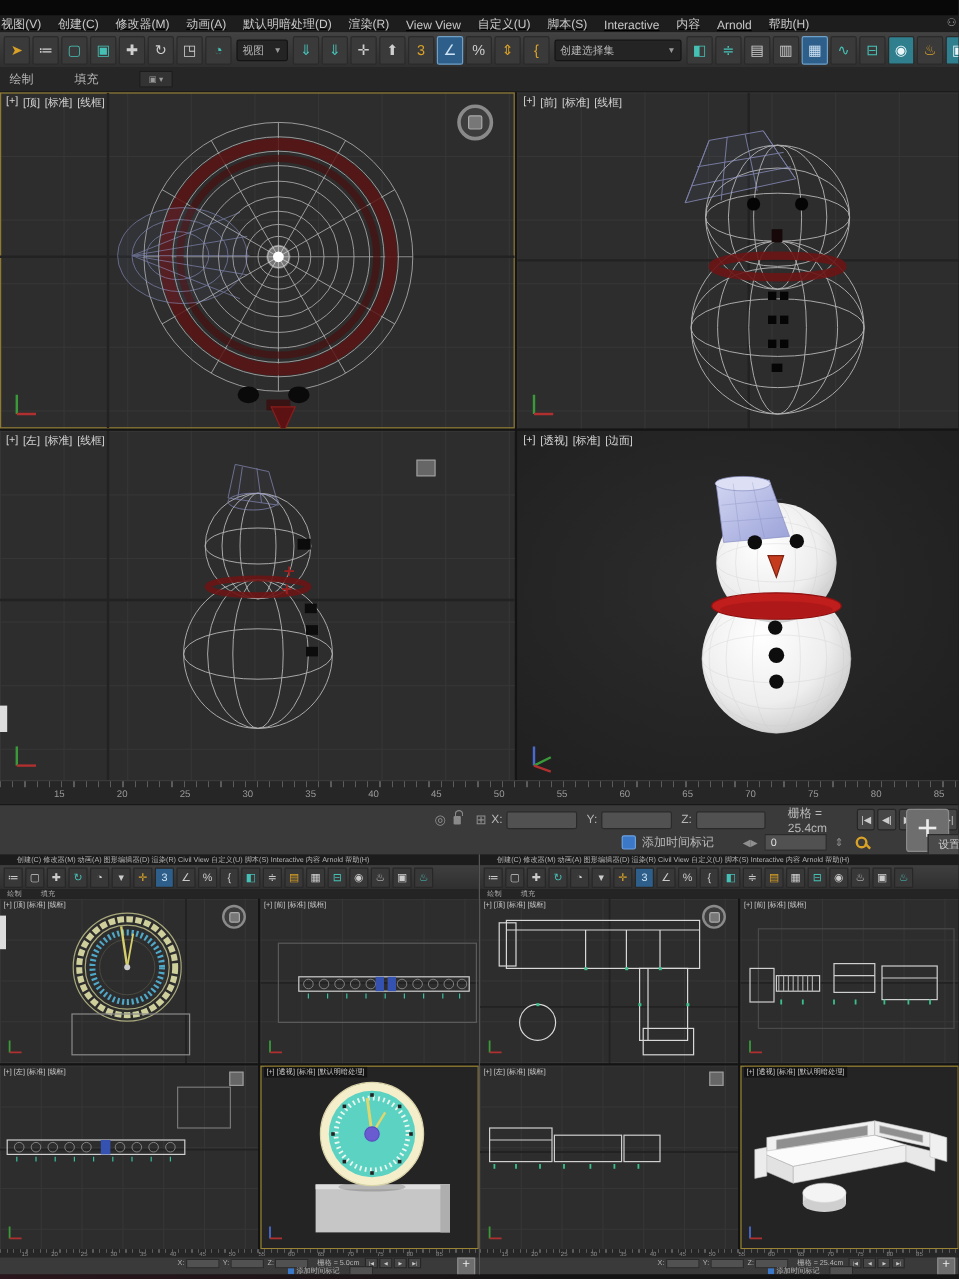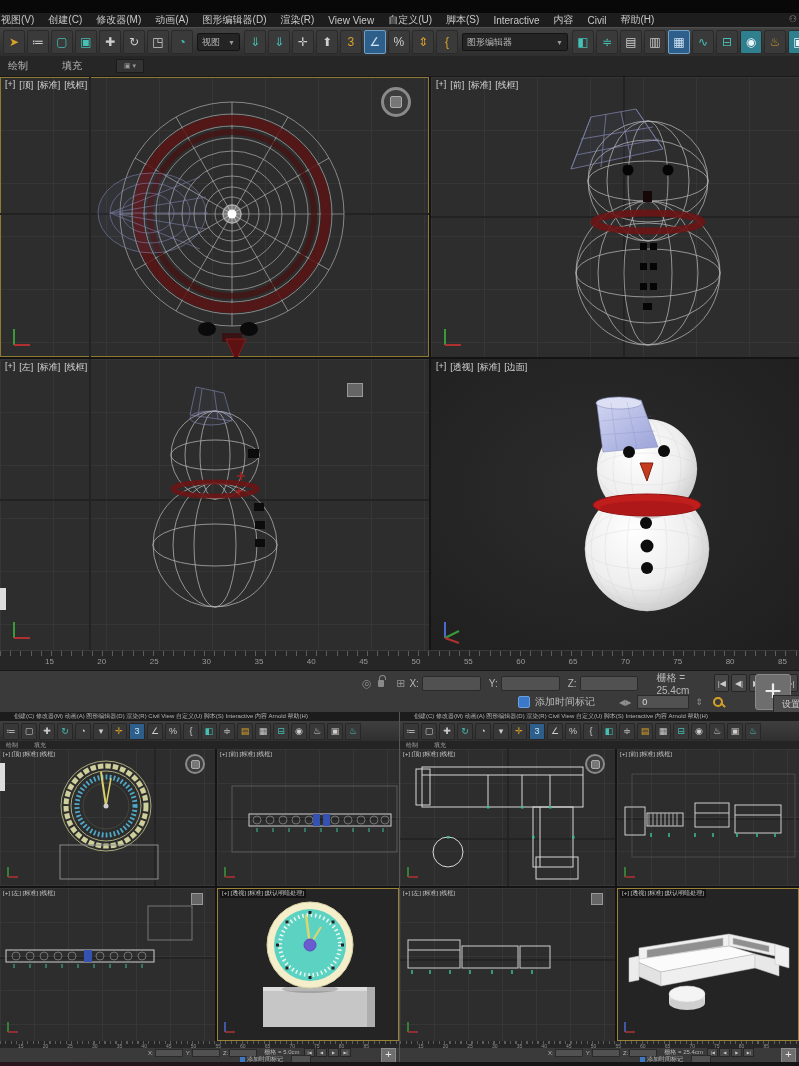--- a/index.html
+++ b/index.html
@@ -2,21 +2,21 @@
 <html><head>
 <meta charset="utf-8">
 <style>
   html,body{margin:0;padding:0;background:#111;font-family:"Liberation Sans","DejaVu Sans",sans-serif;}
   .screen{position:relative;width:799px;height:1066px;overflow:hidden;background:#242424;}
   .win{position:absolute;overflow:hidden;}
 
   
   #main{left:0;top:0;width:799px;height:712px;background:#2b2b2b;}
   .titlebar{position:absolute;left:0;top:0;width:100%;height:13px;background:#080808;}
-  .menubar{position:absolute;left:0;top:13px;width:100%;height:14px;background:#1d1d1d;display:flex;align-items:center;overflow:hidden;}
+  .menubar{position:absolute;left:0;top:13px;width:100%;height:14px;background:#1d1d1d;display:flex;align-items:flex-end;overflow:hidden;text-decoration:underline;}
   .menu-item{font-size:10px;color:#c8c8c8;padding:0 7px;white-space:nowrap;}
   .menubar .menu-item:first-child{margin-left:-6px;}
   .user-ico{position:absolute;right:2px;top:14px;font-size:9px;color:#999;}
   .toolbar{position:absolute;left:0;top:27px;width:100%;height:29px;background:linear-gradient(#414141,#2f2f2f);border-top:1px solid #4f4f4f;display:flex;align-items:center;padding-left:2px;box-sizing:border-box;overflow:hidden;}
   .tbgrp{display:flex;align-items:center;}
   .tb{width:20px;height:22px;margin:0 1px;display:flex;align-items:center;justify-content:center;font-size:12px;color:#cfcfcf;background:#3a3a3a;border:1px solid #2a2a2a;border-radius:2px;flex:0 0 auto;}
   [data-tone="teal"]{color:#45c0b5!important;}
   [data-tone="yellow"]{color:#d9a227!important;}
   [data-tone="active"]{background:#2e5f8a!important;color:#cfe3f5!important;border-color:#6fa0c8!important;}
   [data-tone="boxed"]{background:#2f7f8f!important;color:#eaf6f8!important;}
@@ -90,28 +90,28 @@
 <div class="screen">
 
   <div class="win" id="main">
     <div class="titlebar"></div>
 
     <div class="menubar">
         <span class="menu-item">视图(V)</span>
         <span class="menu-item">创建(C)</span>
         <span class="menu-item">修改器(M)</span>
         <span class="menu-item">动画(A)</span>
-        <span class="menu-item">图形编辑器(D)</span>
+        <span class="menu-item">默认明暗处理(D)</span>
         <span class="menu-item">渲染(R)</span>
         <span class="menu-item">View View</span>
         <span class="menu-item">自定义(U)</span>
         <span class="menu-item">脚本(S)</span>
         <span class="menu-item">Interactive</span>
         <span class="menu-item">内容</span>
-        <span class="menu-item">Civil</span>
+        <span class="menu-item">Arnold</span>
         <span class="menu-item">帮助(H)</span>
       </div>
     <span class="user-ico">⚇</span>
 
     <div class="toolbar">
       <div class="tbgrp">
           <span class="tb" data-tone="yellow">➤</span>
           <span class="tb" data-tone="plain">≔</span>
           <span class="tb" data-tone="teal">▢</span>
           <span class="tb" data-tone="teal">▣</span>
@@ -129,21 +129,21 @@
           <span class="tb" data-tone="teal">⇓</span>
           <span class="tb" data-tone="plain">✛</span>
           <span class="tb" data-tone="plain">⬆</span>
           <span class="tb" data-tone="yellow">3</span>
           <span class="tb" data-tone="active">∠</span>
           <span class="tb" data-tone="plain">%</span>
           <span class="tb" data-tone="yellow">⇕</span>
           <span class="tb" data-tone="yellow">{</span>
         </div>
       <div class="dd" style="width:96px;justify-content:space-between;">
-        <span>图形编辑器</span>
+        <span>创建选择集</span>
           <span class="car">▼</span>
       </div>
       <div class="tbgrp">
           <span class="tb" data-tone="teal">◧</span>
           <span class="tb" data-tone="teal">≑</span>
           <span class="tb" data-tone="plain">▤</span>
           <span class="tb" data-tone="plain">▥</span>
           <span class="tb" data-tone="active">▦</span>
           <span class="tb" data-tone="teal">∿</span>
           <span class="tb" data-tone="teal">⊟</span>

